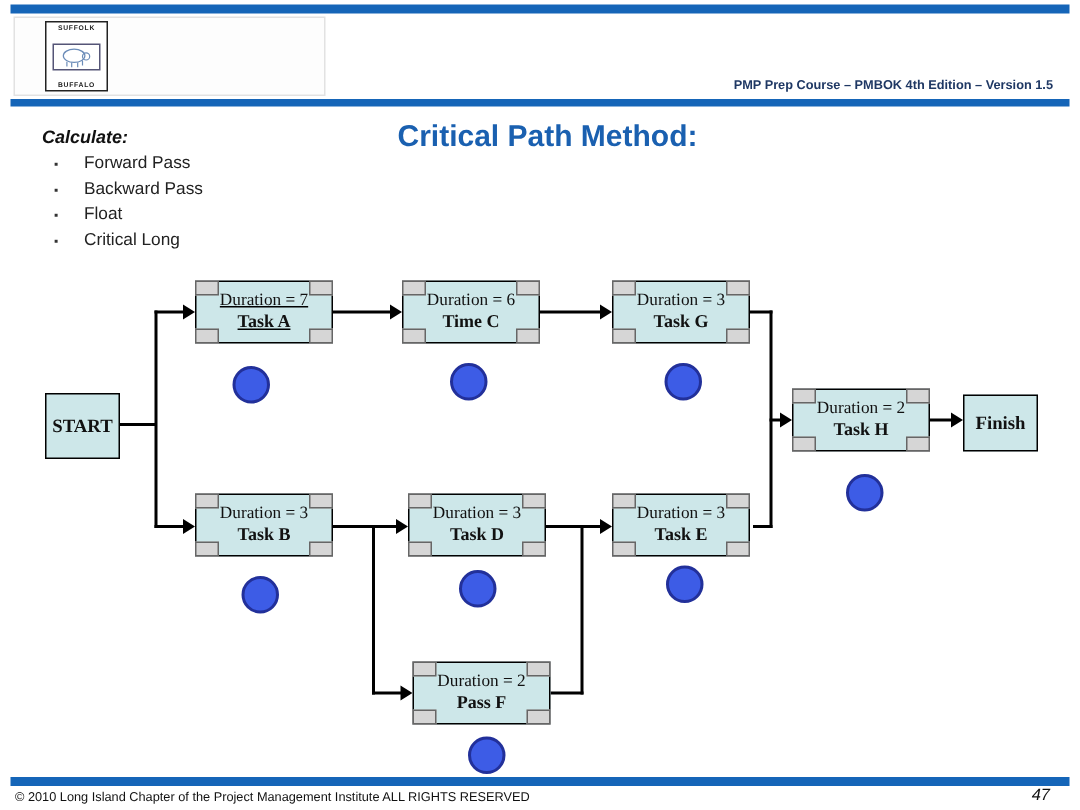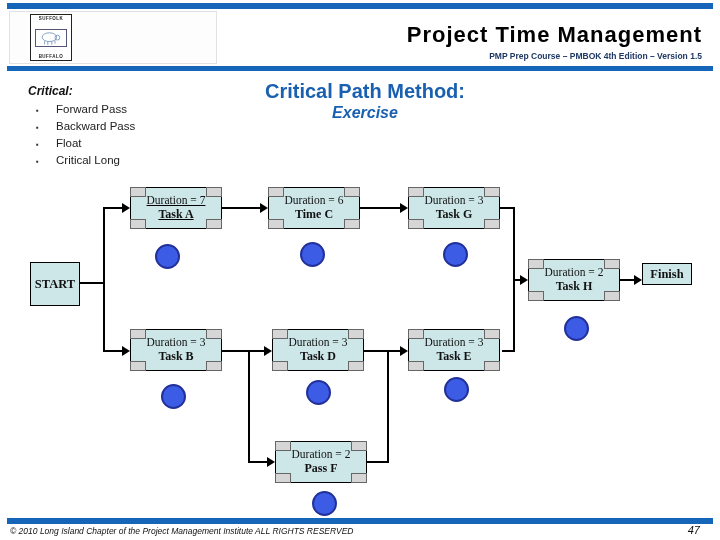--- a/index.html
+++ b/index.html
@@ -56,21 +56,21 @@
             font-family:"Liberation Serif",serif;font-weight:bold;font-size:12.5px;color:#111;}
 
   .ln{position:absolute;background:#000;}
   .ah{position:absolute;width:0;height:0;border-top:5px solid transparent;
       border-bottom:5px solid transparent;border-left:8px solid #000;}
 
   .dot{position:absolute;width:25px;height:25px;border-radius:50%;
        background:#3d5ce6;border:2px solid #22309a;box-sizing:border-box;}
 
   
-  .copyright{position:absolute;left:10px;top:526px;font-size:8.5px;font-style:italic;color:#111;}
+  .copyright{position:absolute;left:10px;top:526px;font-size:8.5px;color:#111;}
   .pagenum{position:absolute;right:20px;top:524px;font-size:11px;font-style:italic;color:#111;}
 </style>
 </head>
 <body>
 
 <div class="slide">
 
   <div class="bar top"></div>
 
   <div class="logo">
@@ -80,46 +80,44 @@
         <svg viewBox="0 0 30 20" width="28" height="16">
           <ellipse cx="13" cy="9" rx="9" ry="5.5" fill="none" stroke="#6b8cb8" stroke-width="1"></ellipse>
           <circle cx="23" cy="9.5" r="3" fill="none" stroke="#6b8cb8" stroke-width="1"></circle>
           <path d="M7 14 v4 M11 14.5 v4 M16 14.5 v4 M20 13 v4" stroke="#6b8cb8" stroke-width="1" fill="none"></path>
         </svg>
       </span>
       <span class="tiny">BUFFALO</span>
     </div>
   </div>
 
-  <div class="title">Project Time Management</div>
   <div class="subtitle">PMP Prep Course – PMBOK 4th Edition – Version 1.5</div>
   <div class="bar rule"></div>
 
-  <div class="calc-head">Critical:</div>
+  <div class="calc-head">Calculate:</div>
   <div class="calc-list">
     <div class="calc-row">
       <span class="bullet">▪</span>
       <span>Forward Pass</span>
     </div>
     <div class="calc-row">
       <span class="bullet">▪</span>
       <span>Backward Pass</span>
     </div>
     <div class="calc-row">
       <span class="bullet">▪</span>
       <span>Float</span>
     </div>
     <div class="calc-row">
       <span class="bullet">▪</span>
       <span>Critical Long</span>
     </div>
   </div>
 
   <div class="cpm-head">Critical Path Method:</div>
-  <div class="cpm-sub">Exercise</div>
 
   <div class="ln" style="left:80px;top:282px;width:24px;height:2px;"></div>
   <div class="ln" style="left:103px;top:207px;width:2px;height:145px;"></div>
   <div class="ln" style="left:103px;top:207px;width:20px;height:2px;"></div>
   <div class="ln" style="left:103px;top:350px;width:20px;height:2px;"></div>
   <div class="ln" style="left:222px;top:207px;width:38px;height:2px;"></div>
   <div class="ln" style="left:360px;top:207px;width:40px;height:2px;"></div>
   <div class="ln" style="left:500px;top:207px;width:15px;height:2px;"></div>
   <div class="ln" style="left:513px;top:207px;width:2px;height:145px;"></div>
   <div class="ln" style="left:513px;top:279px;width:8px;height:2px;"></div>
@@ -138,21 +136,21 @@
   <div class="ah" style="left:122px;top:346px;"></div>
   <div class="ah" style="left:264px;top:346px;"></div>
   <div class="ah" style="left:400px;top:346px;"></div>
   <div class="ah" style="left:267px;top:457px;"></div>
   <div class="ah" style="left:520px;top:275px;"></div>
   <div class="ah" style="left:634px;top:275px;"></div>
 
   <div class="terminal" style="left:30px;top:262px;width:50px;height:44px;">
     <span>START</span>
   </div>
-  <div class="terminal" style="left:642px;top:263px;width:50px;height:22px;">
+  <div class="terminal" style="left:642px;top:263px;width:50px;height:38px;">
     <span>Finish</span>
   </div>
 
   <div class="task" style="left:130px;top:187px;text-decoration:underline;">
     <div class="cell tl"></div>
       <div class="cell tr"></div>
     <div class="cell bl"></div>
       <div class="cell br"></div>
     <div class="dur">Duration = 7</div>
     <div class="nm">Task A</div>

